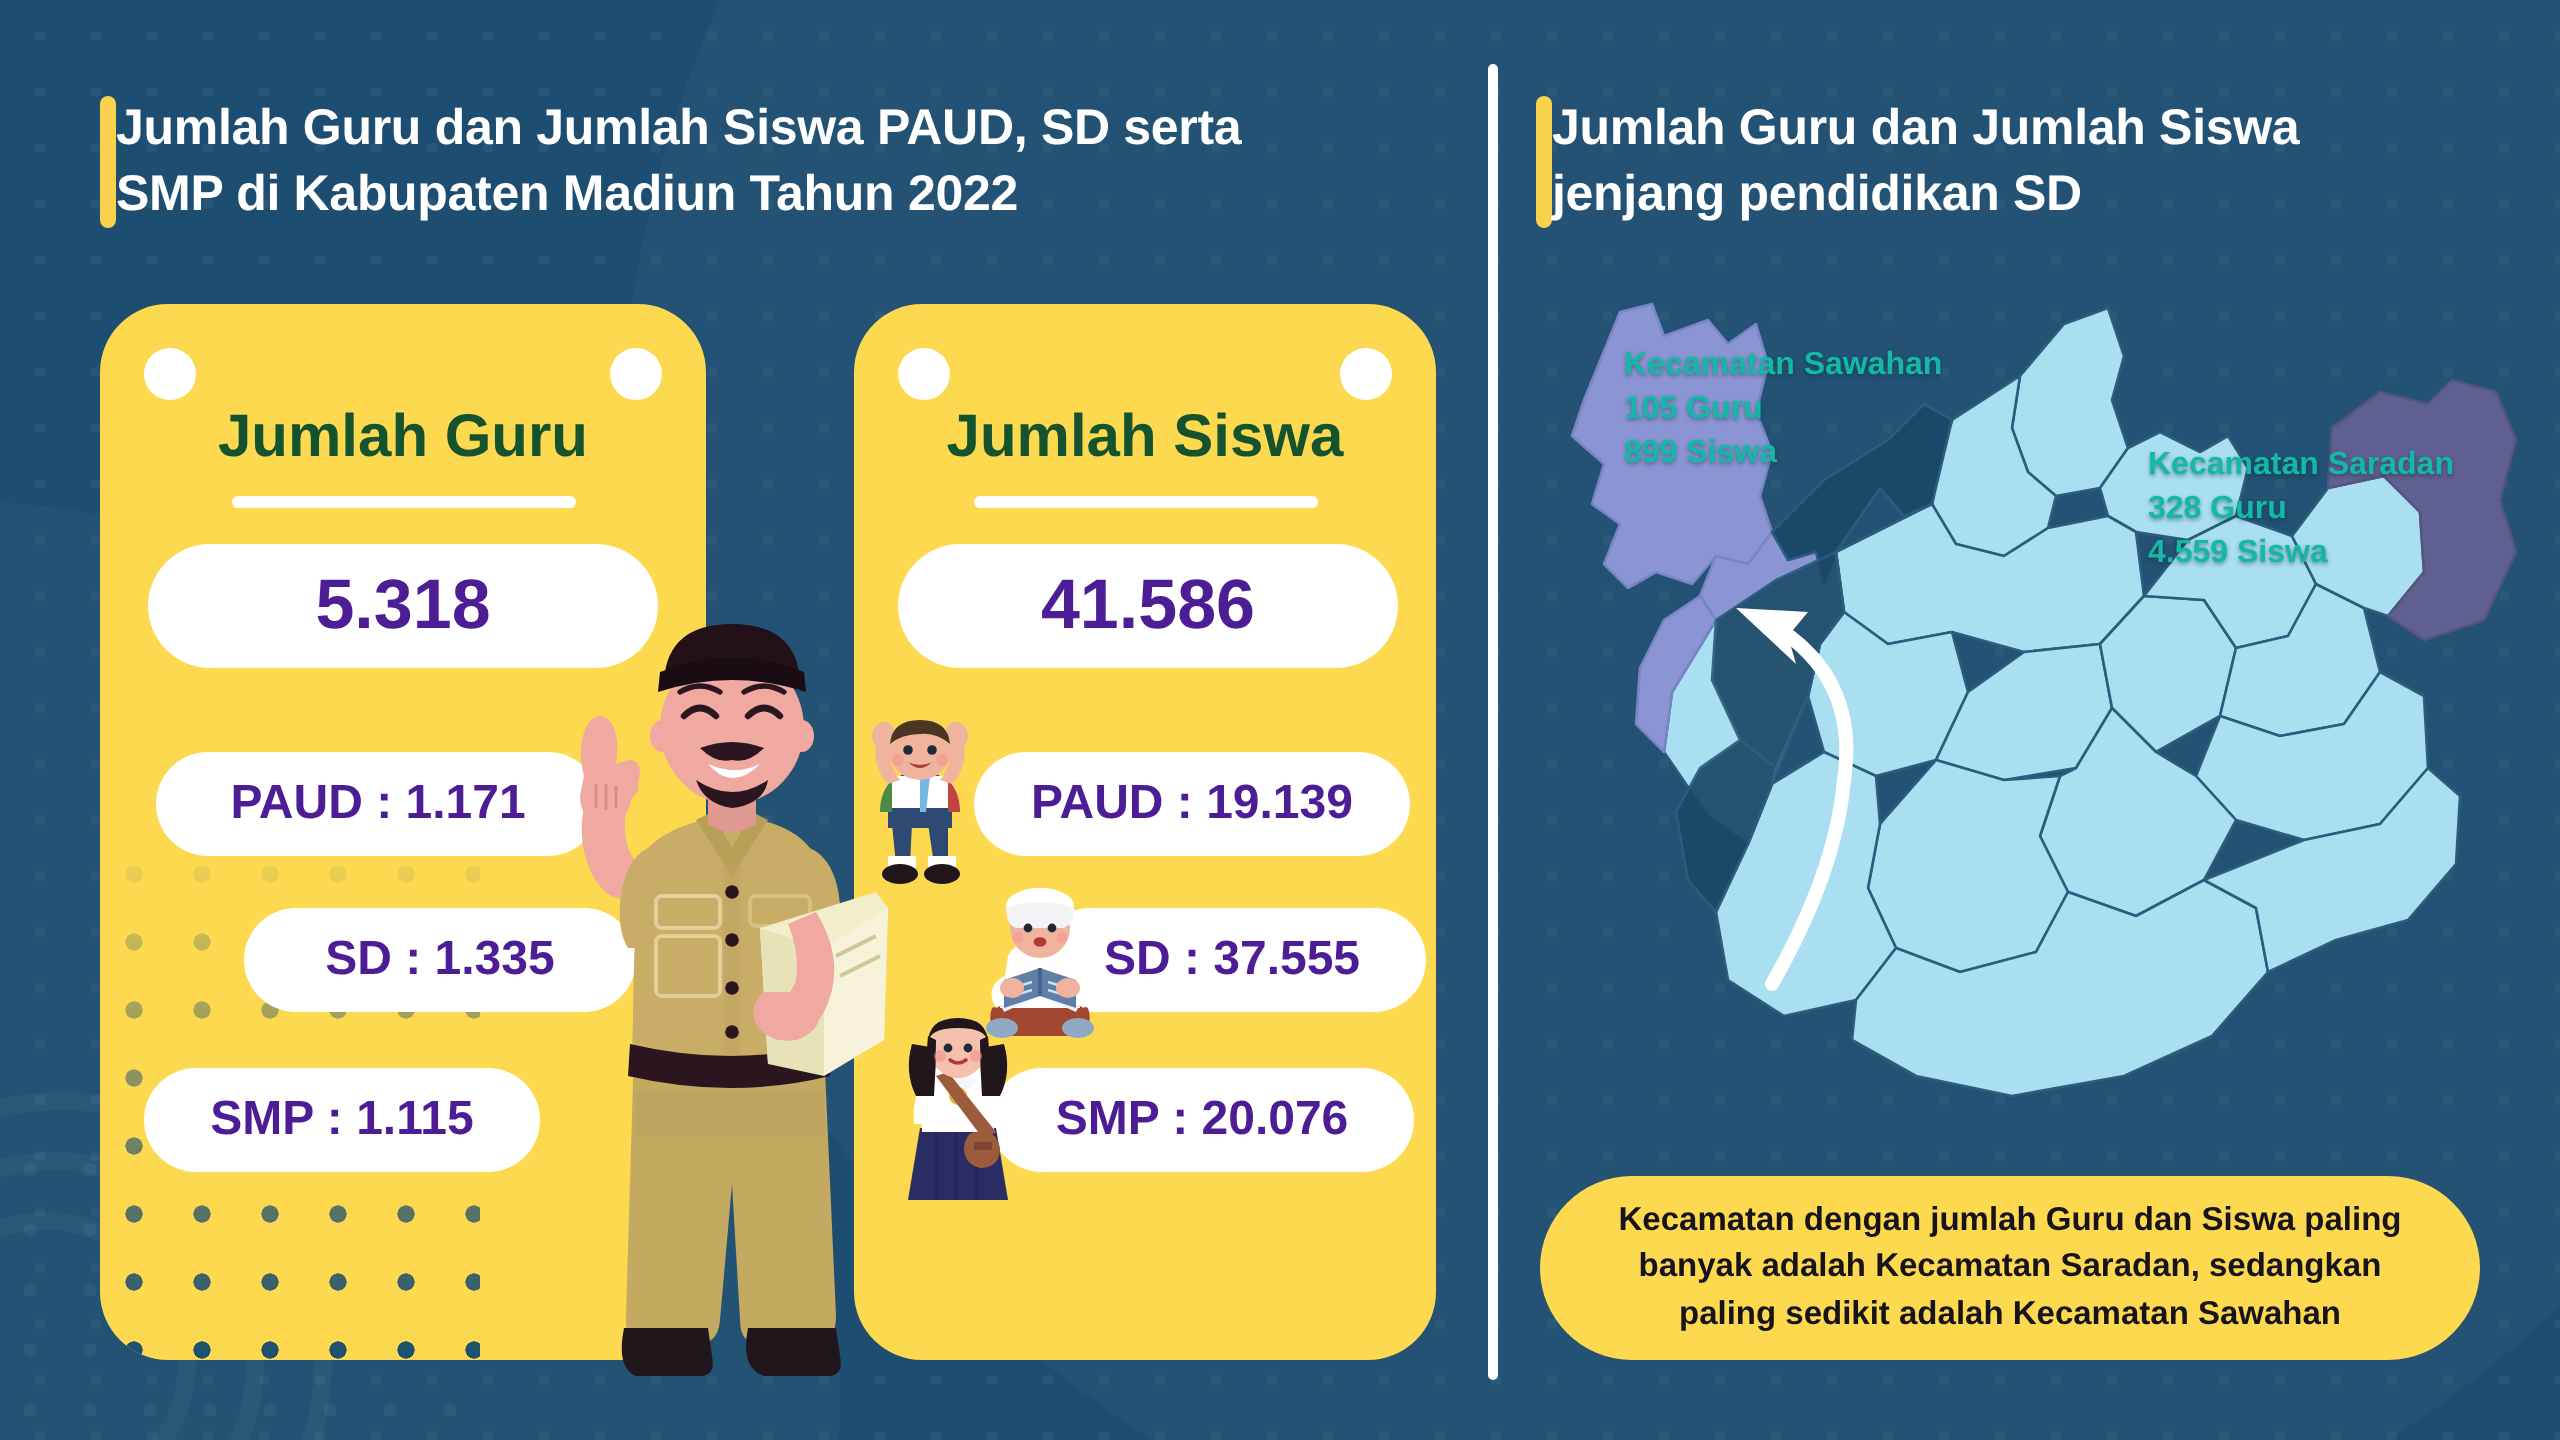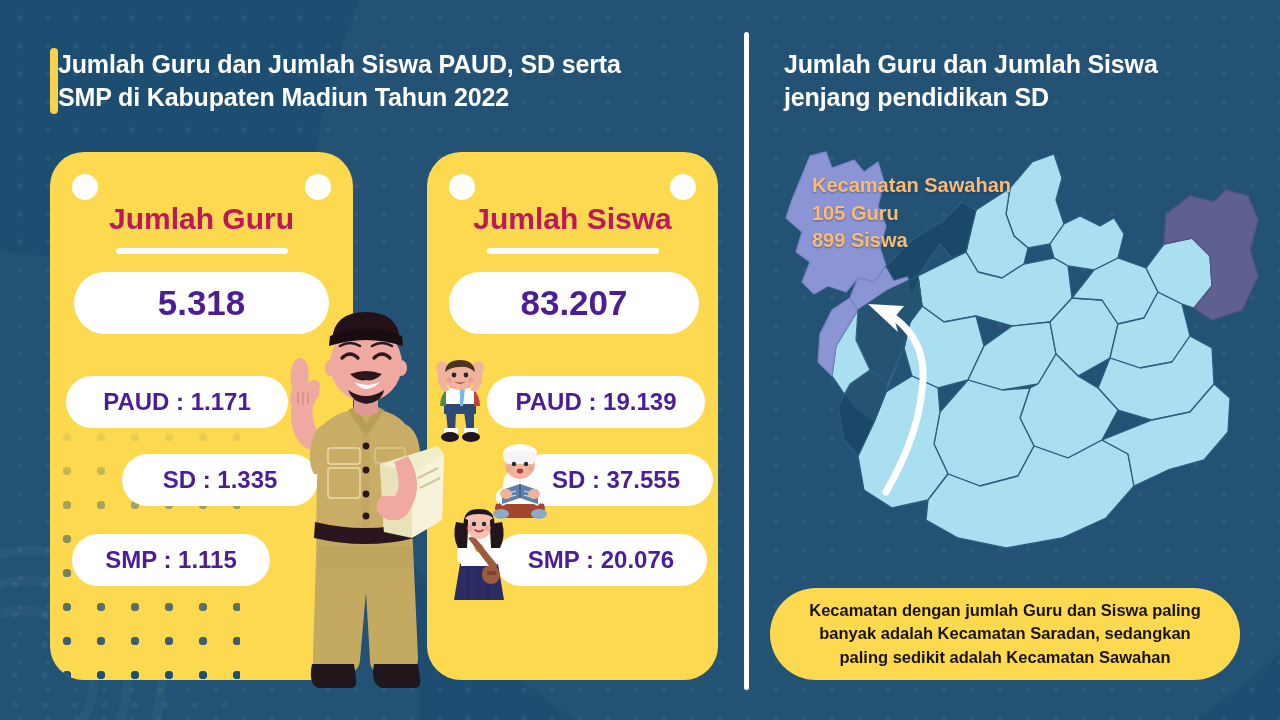--- a/index.html
+++ b/index.html
@@ -76,21 +76,21 @@
   }
   .heading h1 {
     color: #ffffff;
     font-size: 25px;
     font-weight: bold;
     line-height: 1.32;
     letter-spacing: -0.15px;
     white-space: pre-line;
   }
   #heading-left  { left: 50px;  top: 48px; width: 660px; }
-  #heading-right { left: 784px; top: 48px; width: 470px; flex-direction: column; }
+  #heading-right { left: 768px; top: 48px; width: 470px; }
 
   
   .stat-card {
     position: absolute;
     background: #fcd94f;
     border-radius: 34px;
     overflow: hidden;
   }
   #card-guru  { left: 50px;  top: 152px; width: 303px; height: 528px; }
   #card-siswa { left: 427px; top: 152px; width: 291px; height: 528px; }
@@ -110,21 +110,21 @@
     background-image: radial-gradient(circle, #1d4e71 4.2px, transparent 4.4px);
     background-size: 34px 34px;
     -webkit-mask-image: linear-gradient(to bottom, transparent 0%, rgba(0,0,0,.35) 28%, #000 100%);
             mask-image: linear-gradient(to bottom, transparent 0%, rgba(0,0,0,.35) 28%, #000 100%);
     pointer-events: none;
   }
 
   .card-title {
     position: absolute; left: 0; right: 0; top: 50px;
     text-align: center;
-    color: #be185d;
+    color: #14532d;
     font-size: 30px;
     font-weight: bold;
   }
   .card-rule {
     position: absolute; top: 96px;
     left: 50%; transform: translateX(-50%);
     width: 172px; height: 6px;
     background: #ffffff;
     border-radius: 3px;
   }
@@ -136,21 +136,21 @@
     display: flex; align-items: center; justify-content: center;
     color: #4c1d95;
     font-weight: bold;
     white-space: nowrap;
   }
   .pill.total { height: 62px; font-size: 35px; }
   .pill.level { height: 52px; font-size: 24px; }
 
   
   #guru-total { left: 24px; top: 120px; width: 255px; }
-  #guru-paud  { left: 16px; top: 224px; width: 222px; text-align: right; }
+  #guru-paud  { left: 28px; top: 224px; width: 222px; text-align: right; }
   #guru-sd    { left: 72px; top: 302px; width: 196px; }
   #guru-smp   { left: 22px; top: 382px; width: 198px; }
   
   #siswa-total { left: 22px; top: 120px; width: 250px; }
   #siswa-paud  { left: 60px; top: 224px; width: 218px; }
   #siswa-sd    { left: 92px; top: 302px; width: 194px; }
   #siswa-smp   { left: 68px; top: 382px; width: 212px; }
 
   
   .illus { position: absolute; pointer-events: none; }
@@ -158,23 +158,23 @@
   #illus-boy     { left: 424px; top: 358px; width: 74px;  height: 86px;  z-index: 7; }
   #illus-quran   { left: 484px; top: 442px; width: 72px;  height: 80px;  z-index: 7; }
   #illus-girl    { left: 446px; top: 508px; width: 66px;  height: 98px;  z-index: 7; }
 
   
   #map-wrap { position: absolute; left: 762px; top: 140px; width: 498px; height: 440px; }
   #map-svg  { width: 100%; height: 100%; display: block; }
 
   .map-label {
     position: absolute;
-    color: #fdba74;
+    color: #14b8a6;
     font-weight: bold;
-    font-size: 20px;
+    font-size: 16px;
     line-height: 1.38;
     text-shadow: 0 1px 2px rgba(12,40,60,.45);
     white-space: pre-line;
   }
   #label-sawahan { left: 812px; top: 172px; }
   #label-saradan { left: 1074px; top: 222px; }
 
   
   #caption {
     position: absolute;
@@ -229,21 +229,21 @@
     <div class="pill level" id="guru-paud">PAUD : 1.171</div>
     <div class="pill level" id="guru-sd">SD : 1.335</div>
     <div class="pill level" id="guru-smp">SMP : 1.115</div>
   </div>
 
   <div class="stat-card" id="card-siswa">
     <div class="card-dot left"></div>
     <div class="card-dot right"></div>
     <div class="card-title">Jumlah Siswa</div>
     <div class="card-rule"></div>
-    <div class="pill total" id="siswa-total">83.207</div>
+    <div class="pill total" id="siswa-total">41.586</div>
     <div class="pill level" id="siswa-paud">PAUD : 19.139</div>
     <div class="pill level" id="siswa-sd">SD : 37.555</div>
     <div class="pill level" id="siswa-smp">SMP : 20.076</div>
   </div>
 
   <div class="illus" id="illus-teacher">
     <svg viewBox="0 0 210 410" width="210" height="410">
 
       <path d="M55 218 L150 218 L156 352 Q156 366 144 366 L118 366 Q108 366 108 354 L104 286 L98 354 Q97 366 87 366 L62 366 Q50 366 51 352 Z" fill="#c4a961"></path>
       <path d="M56 240 L150 240 L151 262 L56 262 Z" fill="#b99e56" opacity=".45"></path>
@@ -441,18 +441,21 @@
       <g fill="none" stroke="#ffffff" stroke-width="7" stroke-linecap="round">
         <path d="M120 170 Q168 196 160 250 Q156 296 124 352"></path>
       </g>
       <path d="M106 164 L142 166 L132 178 L136 192 Z" fill="#ffffff"></path>
     </svg>
   </div>
 
   <div class="map-label" id="label-sawahan">Kecamatan Sawahan
 105 Guru
 899 Siswa</div>
+  <div class="map-label" id="label-saradan">Kecamatan Saradan
+328 Guru
+4.559 Siswa</div>
 
   <div id="caption">Kecamatan dengan jumlah Guru dan Siswa paling
 banyak adalah Kecamatan Saradan, sedangkan
 paling sedikit adalah Kecamatan Sawahan</div>
 
 </div>
 
 </body></html>

